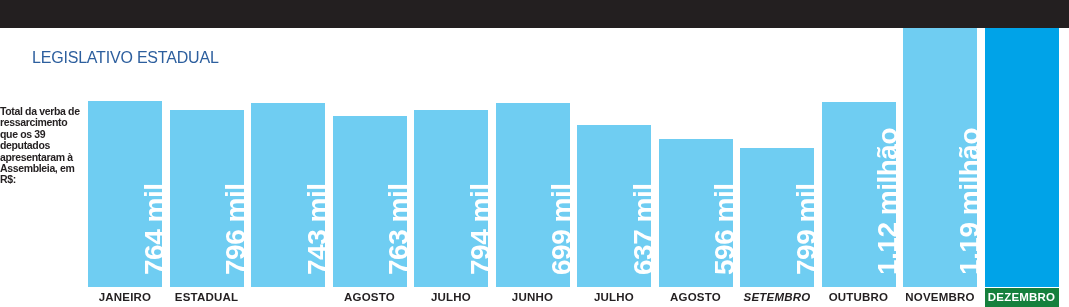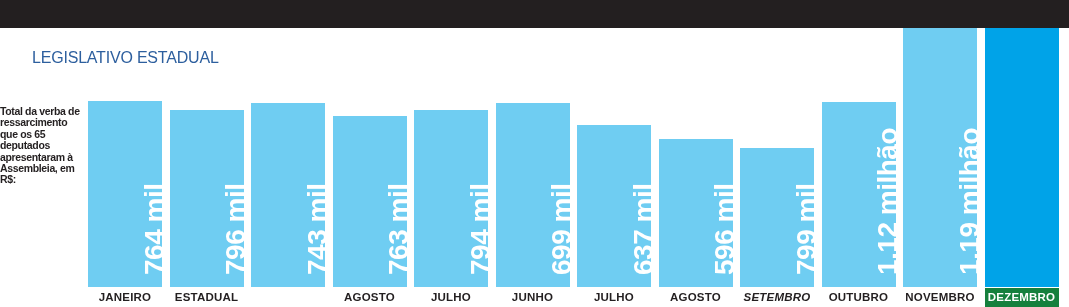--- a/index.html
+++ b/index.html
@@ -201,21 +201,21 @@
           <div class="bar-value">1,19 milhão</div>
         </div>
       </div>
     </div>
 
   <div class="header-band"></div>
   <div class="header-title">COFRES PÚBLICOS</div>
 
   <div class="subtitle">LEGISLATIVO ESTADUAL</div>
 
-  <div class="caption">Total da verba de ressarcimento que os 65 deputados apresentaram à Assembleia, em R$:</div>
+  <div class="caption">Total da verba de ressarcimento que os 39 deputados apresentaram à Assembleia, em R$:</div>
 
   <div class="axis">
       <div class="month-label" style="left: 0px; width: 74px;">JANEIRO</div>
       <div class="month-label" style="left: 81.5px; width: 74px;">ESTADUAL</div>
       <div class="month-label" style="left: 244.5px; width: 74px;">AGOSTO</div>
       <div class="month-label" style="left: 326px; width: 74px;">JULHO</div>
       <div class="month-label" style="left: 407.5px; width: 74px;">JUNHO</div>
       <div class="month-label" style="left: 489px; width: 74px;">JULHO</div>
       <div class="month-label" style="left: 570.5px; width: 74px;">AGOSTO</div>
       <div class="month-label" style="left: 652px; width: 74px; font-style: italic;">SETEMBRO</div>

